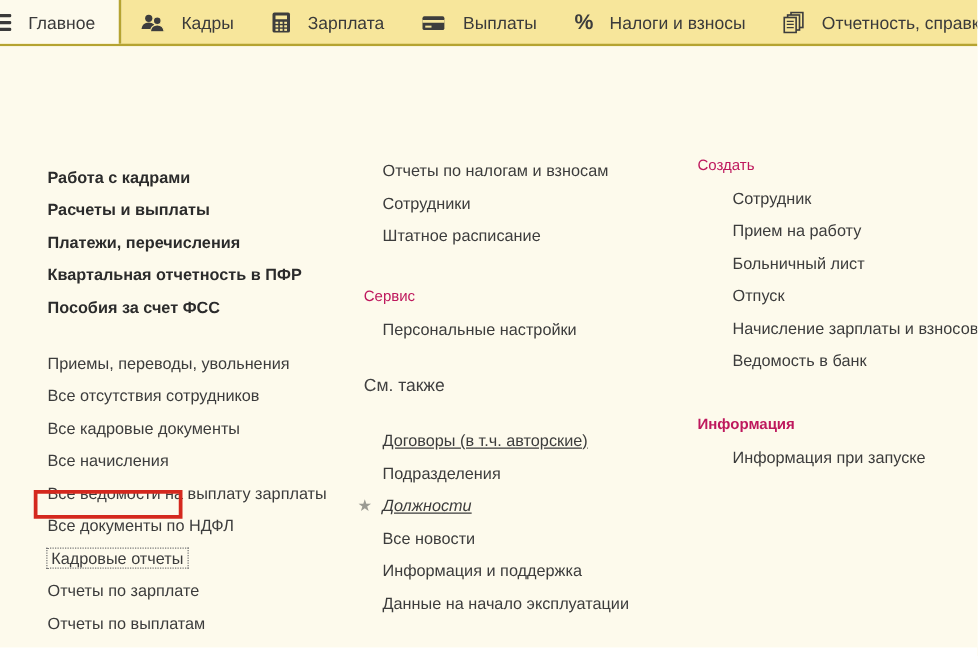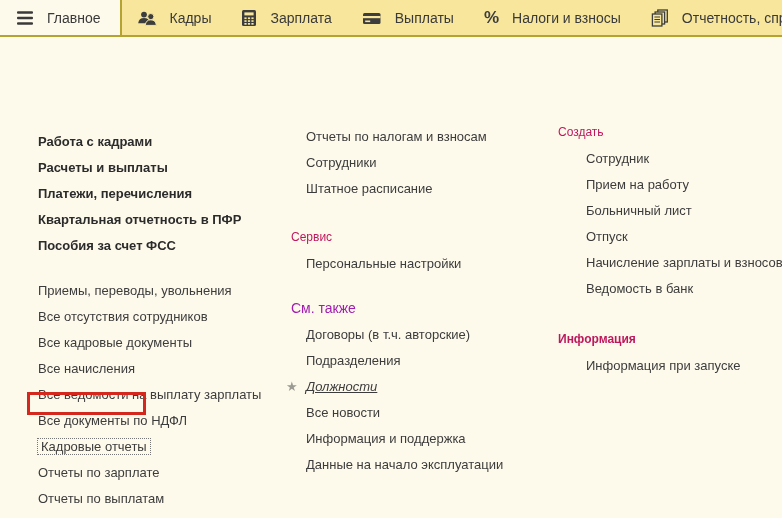--- a/index.html
+++ b/index.html
@@ -4,20 +4,21 @@
 <style>
   * { margin:0; padding:0; box-sizing:border-box; }
   body { font-family:"Liberation Sans", sans-serif; background:#fff; }
   .app { position:relative; width:782px; height:525px; background:#fdfaec; overflow:hidden; }
 
   
   .tabbar {
     display:flex; align-items:stretch;
     height:37px; background:#f7e69b;
     border-bottom:2px solid #b5a331;
+    justify-content:center;
   }
   .tab {
     display:flex; align-items:center; gap:13px;
     padding:0 15px; font-size:14px; color:#3a3a3a;
     white-space:nowrap; cursor:pointer;
   }
   .tab.active {
     background:#fdfaec;
     border-right:2px solid #b5a331;
     padding:0 19px 0 16px;
@@ -33,26 +34,26 @@
   .col3 { left:558px; top:81px; }
 
   .mi {
     height:26px; line-height:26px; font-size:13px; color:#3c3c3c;
     white-space:nowrap; cursor:pointer;
   }
   .mi.b { font-weight:bold; color:#2b2b2b; }
   .gap-lg { margin-top:19px; }
 
   .h { font-size:12px; color:#be185d; height:28px; line-height:28px; white-space:nowrap; }
-  .lbl { font-size:14px; color:#a21caf; height:26px; line-height:26px; white-space:nowrap; }
+  .lbl { font-size:14px; color:#404040; height:26px; line-height:26px; white-space:nowrap; }
 
   .col2 .mi { margin-left:15px; }
   .col2 .h  { margin-top:21px; }
   .col2 .lbl{ margin-top:18px; }
-  .col2 .see-first { margin-top:1px; }
+  .col2 .see-first { margin-top:19px;text-decoration:underline; }
 
   .col3 .mi { margin-left:28px; }
   .col3 .h-second { margin-top:23px;font-weight:bold; }
 
   .fav { position:relative; }
   .fav .star { position:absolute; left:-20px; top:0; color:#9b9b93; font-size:13px; }
   .fav .txt { text-decoration:underline;font-style:italic; }
 
   .focus-text { outline:1px dotted #777; padding:0 3px; }
 

